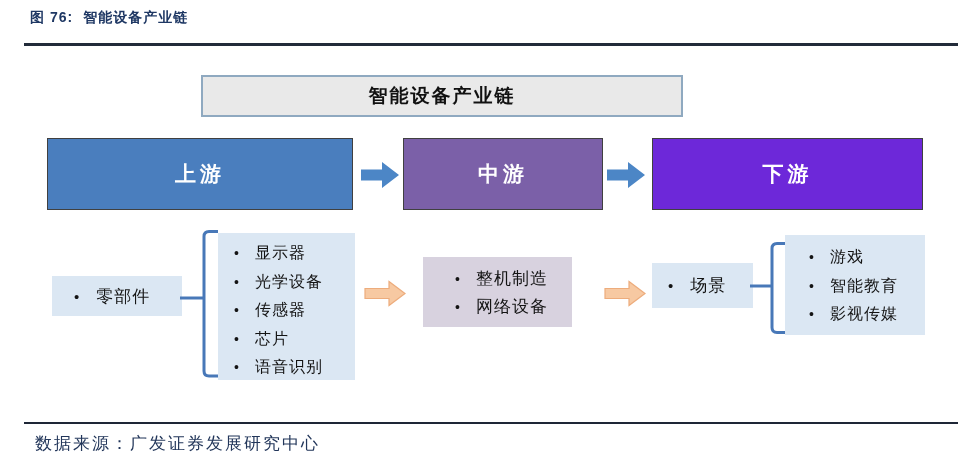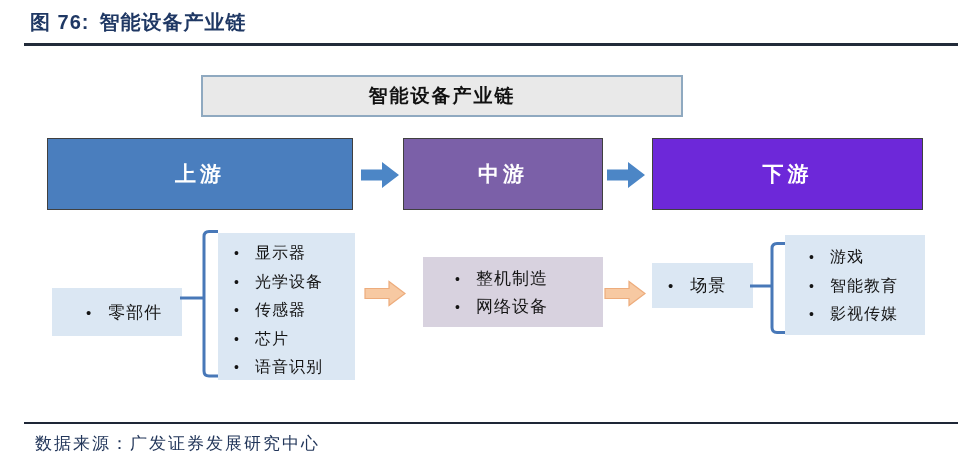--- a/index.html
+++ b/index.html
@@ -1,21 +1,21 @@
 <!DOCTYPE html>
 <html><head>
 <meta charset="utf-8">
 <style>
   * { margin:0; padding:0; box-sizing:border-box; }
   html,body { background:#ffffff; }
   body { font-family:"Liberation Sans","DejaVu Sans",sans-serif; }
   .canvas { position:relative; width:980px; height:474px; background:#ffffff; overflow:hidden; }
 
   
-  .fig-heading { position:absolute; left:30px; top:9px; font-size:20px; font-weight:bold;
+  .fig-heading { position:absolute; left:30px; top:9px; font-size:14px; font-weight:bold;
                  color:#1F3864; letter-spacing:1px; }
   .fig-heading .lbl { margin-right:10px; }
   .rule-top { position:absolute; left:24px; top:43px; width:934px; height:2.5px; background:#222B3A; }
   .rule-bottom { position:absolute; left:24px; top:422px; width:934px; height:2px; background:#1E2636; }
 
   
   .chain-header { position:absolute; left:201px; top:75px; width:482px; height:42px;
                   background:#E9E9E9; border:2px solid #8FA9C0;
                   display:flex; align-items:center; justify-content:center;
                   font-size:19px; font-weight:bold; color:#111; letter-spacing:2px; }
@@ -34,32 +34,32 @@
   .arrow.o1 { left:364px; top:280px; }
   .arrow.o2 { left:604px; top:280px; }
   .bracket { position:absolute; }
   .bracket.b1 { left:180px; top:229px; }
   .bracket.b2 { left:750px; top:241px; }
 
   
   .detail { position:absolute; background:#DBE7F3; color:#141414; }
   .single { display:flex; align-items:center; font-size:17px; letter-spacing:1px; }
   .single .item::before { content:"•"; margin-right:16px; font-size:15px; }
-  .parts-box { left:52px; top:288px; width:130px; height:48px; padding-left:34px; }
+  .parts-box { left:52px; top:276px; width:130px; height:40px; padding-left:22px; }
   .scene-box { left:652px; top:263px; width:101px; height:45px; padding-left:16px; }
 
   .list { position:absolute; background:#DBE7F3; color:#141414; }
   .list ul { list-style:none; }
   .list li { display:flex; align-items:baseline; font-size:16px; letter-spacing:1px; }
   .list li::before { content:"•"; margin-right:15px; font-size:14px; }
   .list1 { left:218px; top:233px; width:137px; height:147px; padding:6px 0 0 16px; }
   .list1 li { line-height:28.5px; }
   .list2 { left:785px; top:235px; width:140px; height:100px; padding:8px 0 0 24px; }
   .list2 li { line-height:28.5px; }
-  .list-mid { left:423px; top:257px; width:180px; height:70px; background:#D8D2DF;
+  .list-mid { left:423px; top:257px; width:149px; height:70px; background:#D8D2DF;
               padding:8px 0 0 32px; }
   .list-mid li { line-height:27px; font-size:17px; }
 
   
   .source { position:absolute; left:35px; top:432px; font-size:17px; color:#22365A; letter-spacing:2px; }
 </style>
 </head>
 <body>
 
 <div class="canvas">

